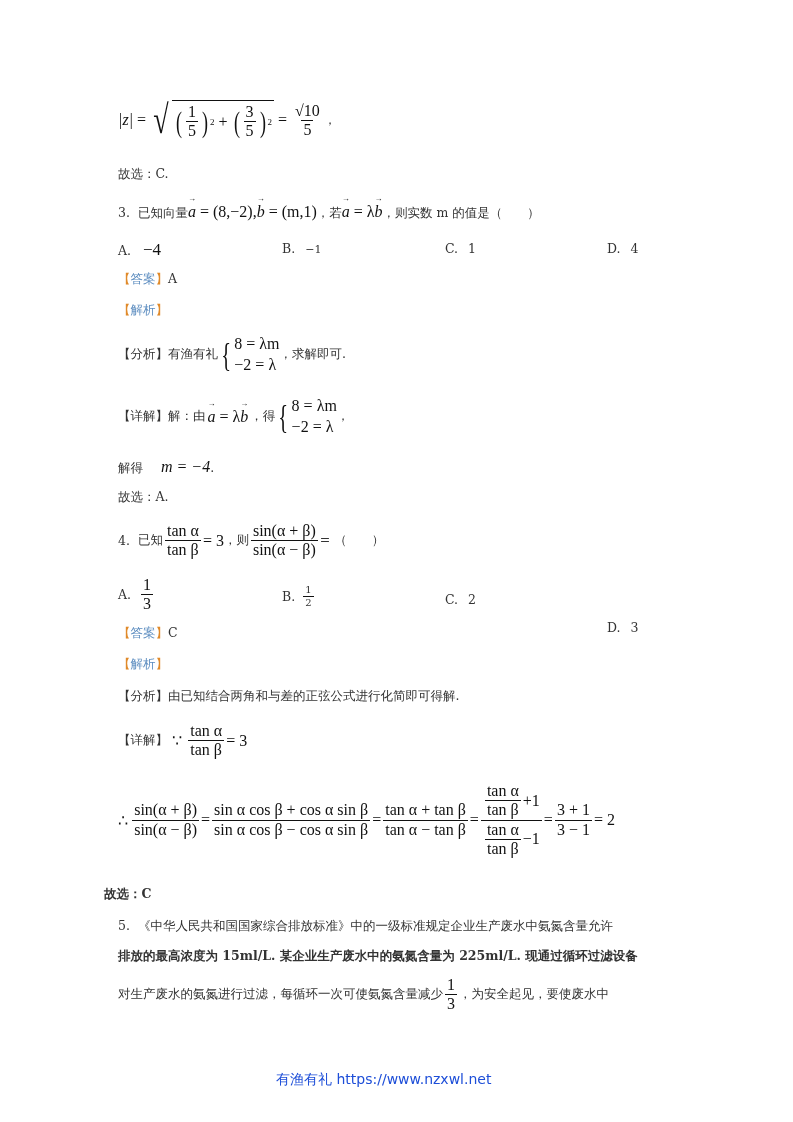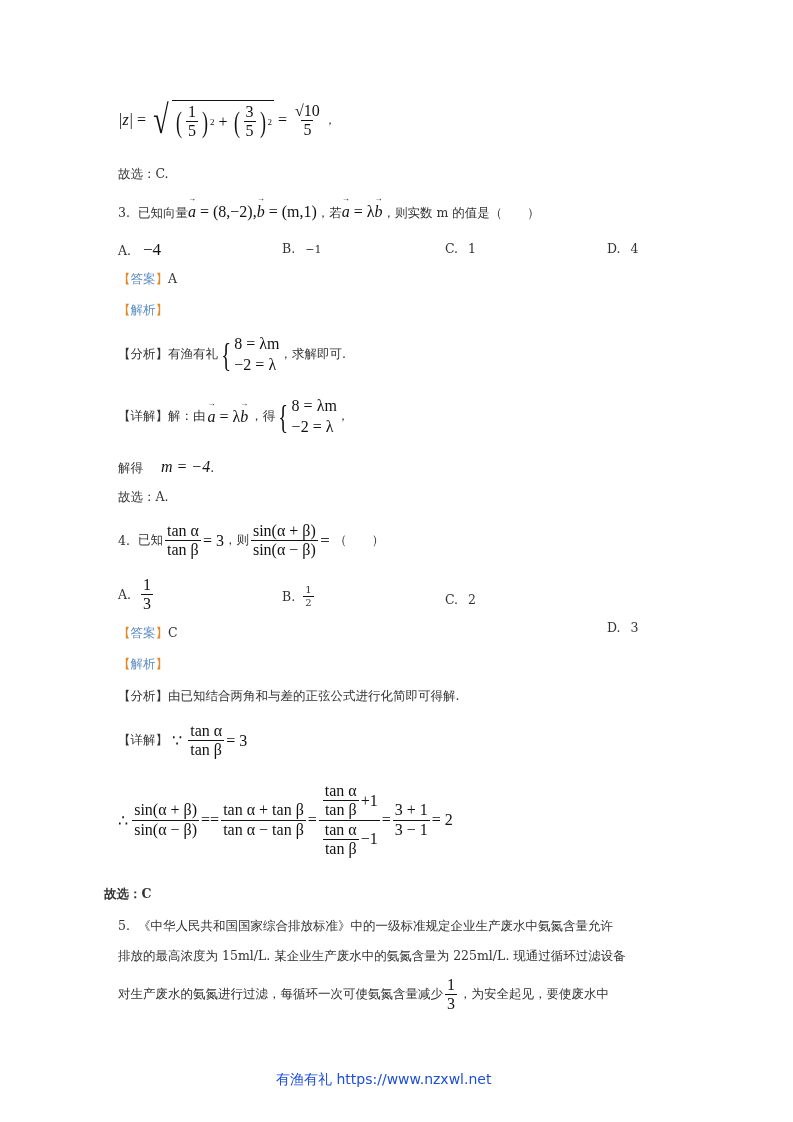--- a/index.html
+++ b/index.html
@@ -174,20 +174,24 @@
   <span class="m">= 3</span>
 </div>
 
 <div class="abs m" style="left:118px; top:782px; display:flex; align-items:center;">
   <span style="margin-right:2px;">∴</span>
   <span class="frac">
       <span class="num">sin(α + β)</span>
       <span class="den">sin(α − β)</span>
     </span>
   <span>=</span>
+  <span class="frac">
+      <span class="num">sin α cos β + cos α sin β</span>
+      <span class="den">sin α cos β − cos α sin β</span>
+    </span>
   <span>=</span>
   <span class="frac">
       <span class="num">tan α + tan β</span>
       <span class="den">tan α − tan β</span>
     </span>
   <span>=</span>
   <span class="frac">
     <span class="num" style="display:flex; align-items:center;">
       <span class="frac">
           <span class="num">tan α</span>
@@ -209,21 +213,21 @@
       <span class="den">3 − 1</span>
     </span>
   <span>= 2</span>
 </div>
 
 <div class="abs cn" style="left:104px; top:886px;font-weight:bold;">故选：C</div>
 
 <div class="abs cn" style="left:118px; top:918px;">
   <span>5.</span><span style="margin-left:8px;">《中华人民共和国国家综合排放标准》中的一级标准规定企业生产废水中氨氮含量允许</span>
 </div>
-<div class="abs cn" style="left:118px; top:948px;">排放的最高浓度为 15ml/L. 某企业生产废水中的氨氮含量为 225ml/L. 现通过循环过滤设备</div>
+<div class="abs cn" style="left:118px; top:948px;font-weight:bold;">排放的最高浓度为 15ml/L. 某企业生产废水中的氨氮含量为 225ml/L. 现通过循环过滤设备</div>
 <div class="abs cn" style="left:118px; top:976px; display:flex; align-items:center;">
   <span>对生产废水的氨氮进行过滤，每循环一次可使氨氮含量减少</span>
   <span class="frac m">
       <span class="num">1</span>
       <span class="den">3</span>
     </span>
   <span>，为安全起见，要使废水中</span>
 </div>
 
 <div class="abs footer" style="left:276px; top:1071px;">有渔有礼 https://www.nzxwl.net</div>

